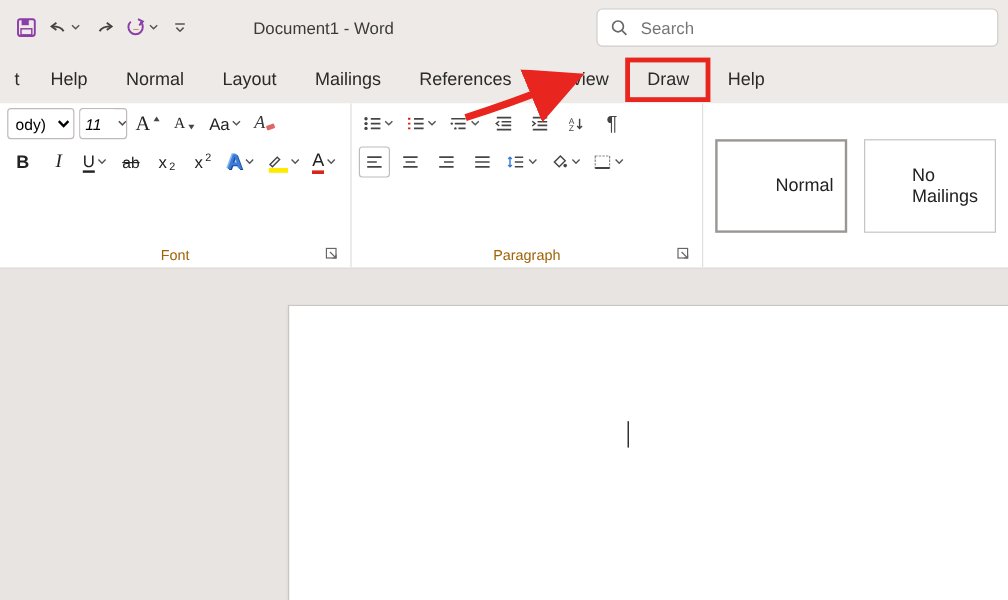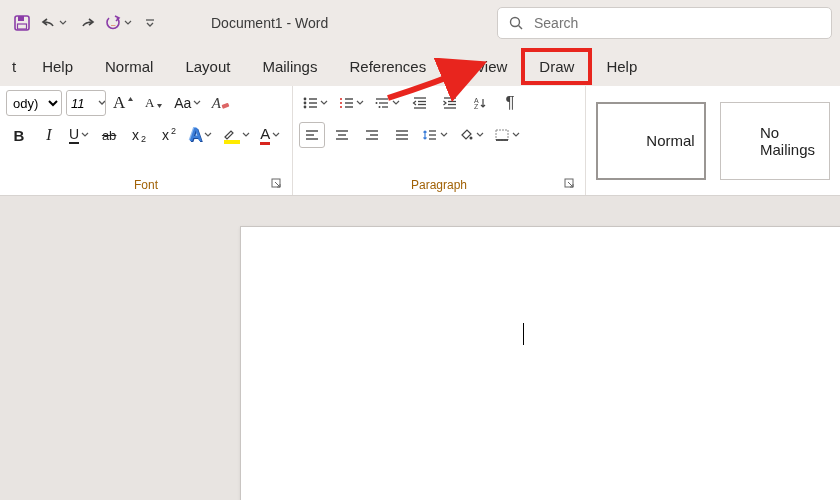--- a/index.html
+++ b/index.html
@@ -71,21 +71,21 @@
     cursor: pointer;
     position: relative;
   }
   .tab.highlighted {
     outline: 4px solid #e8251e;
     outline-offset: -2px;
   }
   
   .ribbon {
     background: #ffffff;
-    height: 110px;
+    height: 138px;
     border-bottom: 1px solid #d7d3d0;
     display: flex;
     overflow: hidden;
   }
   .group {
     display: flex;
     flex-direction: column;
     border-right: 1px solid #e2dedb;
     padding: 4px 6px 2px 6px;
   }

